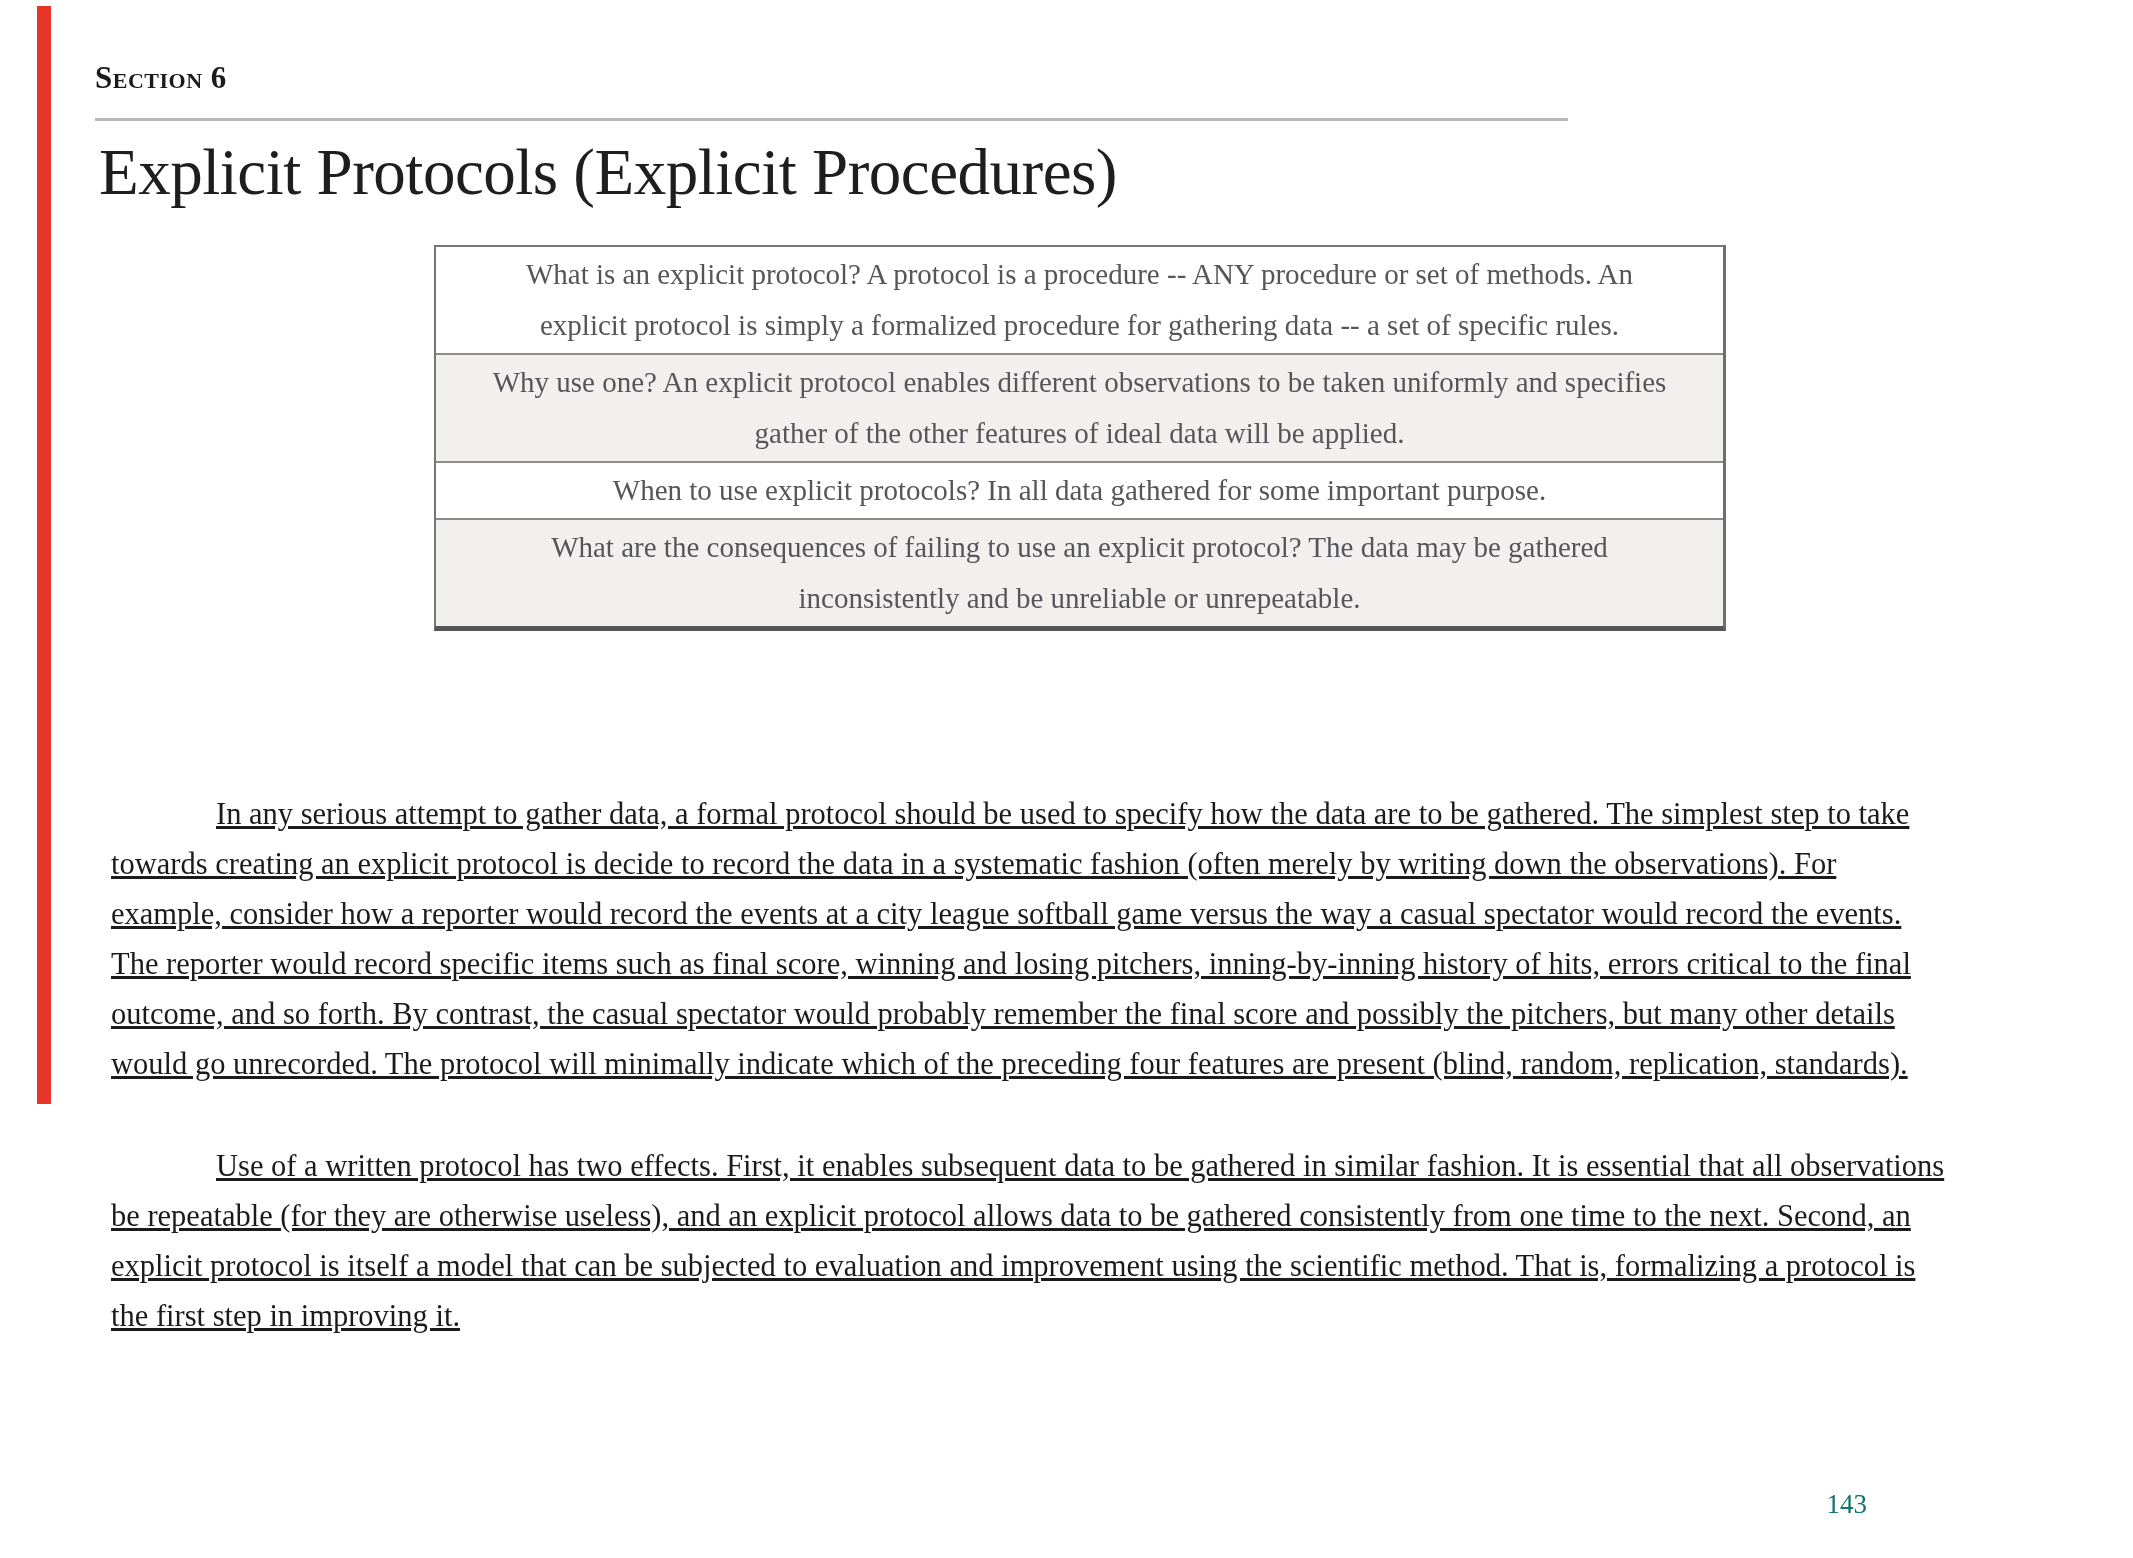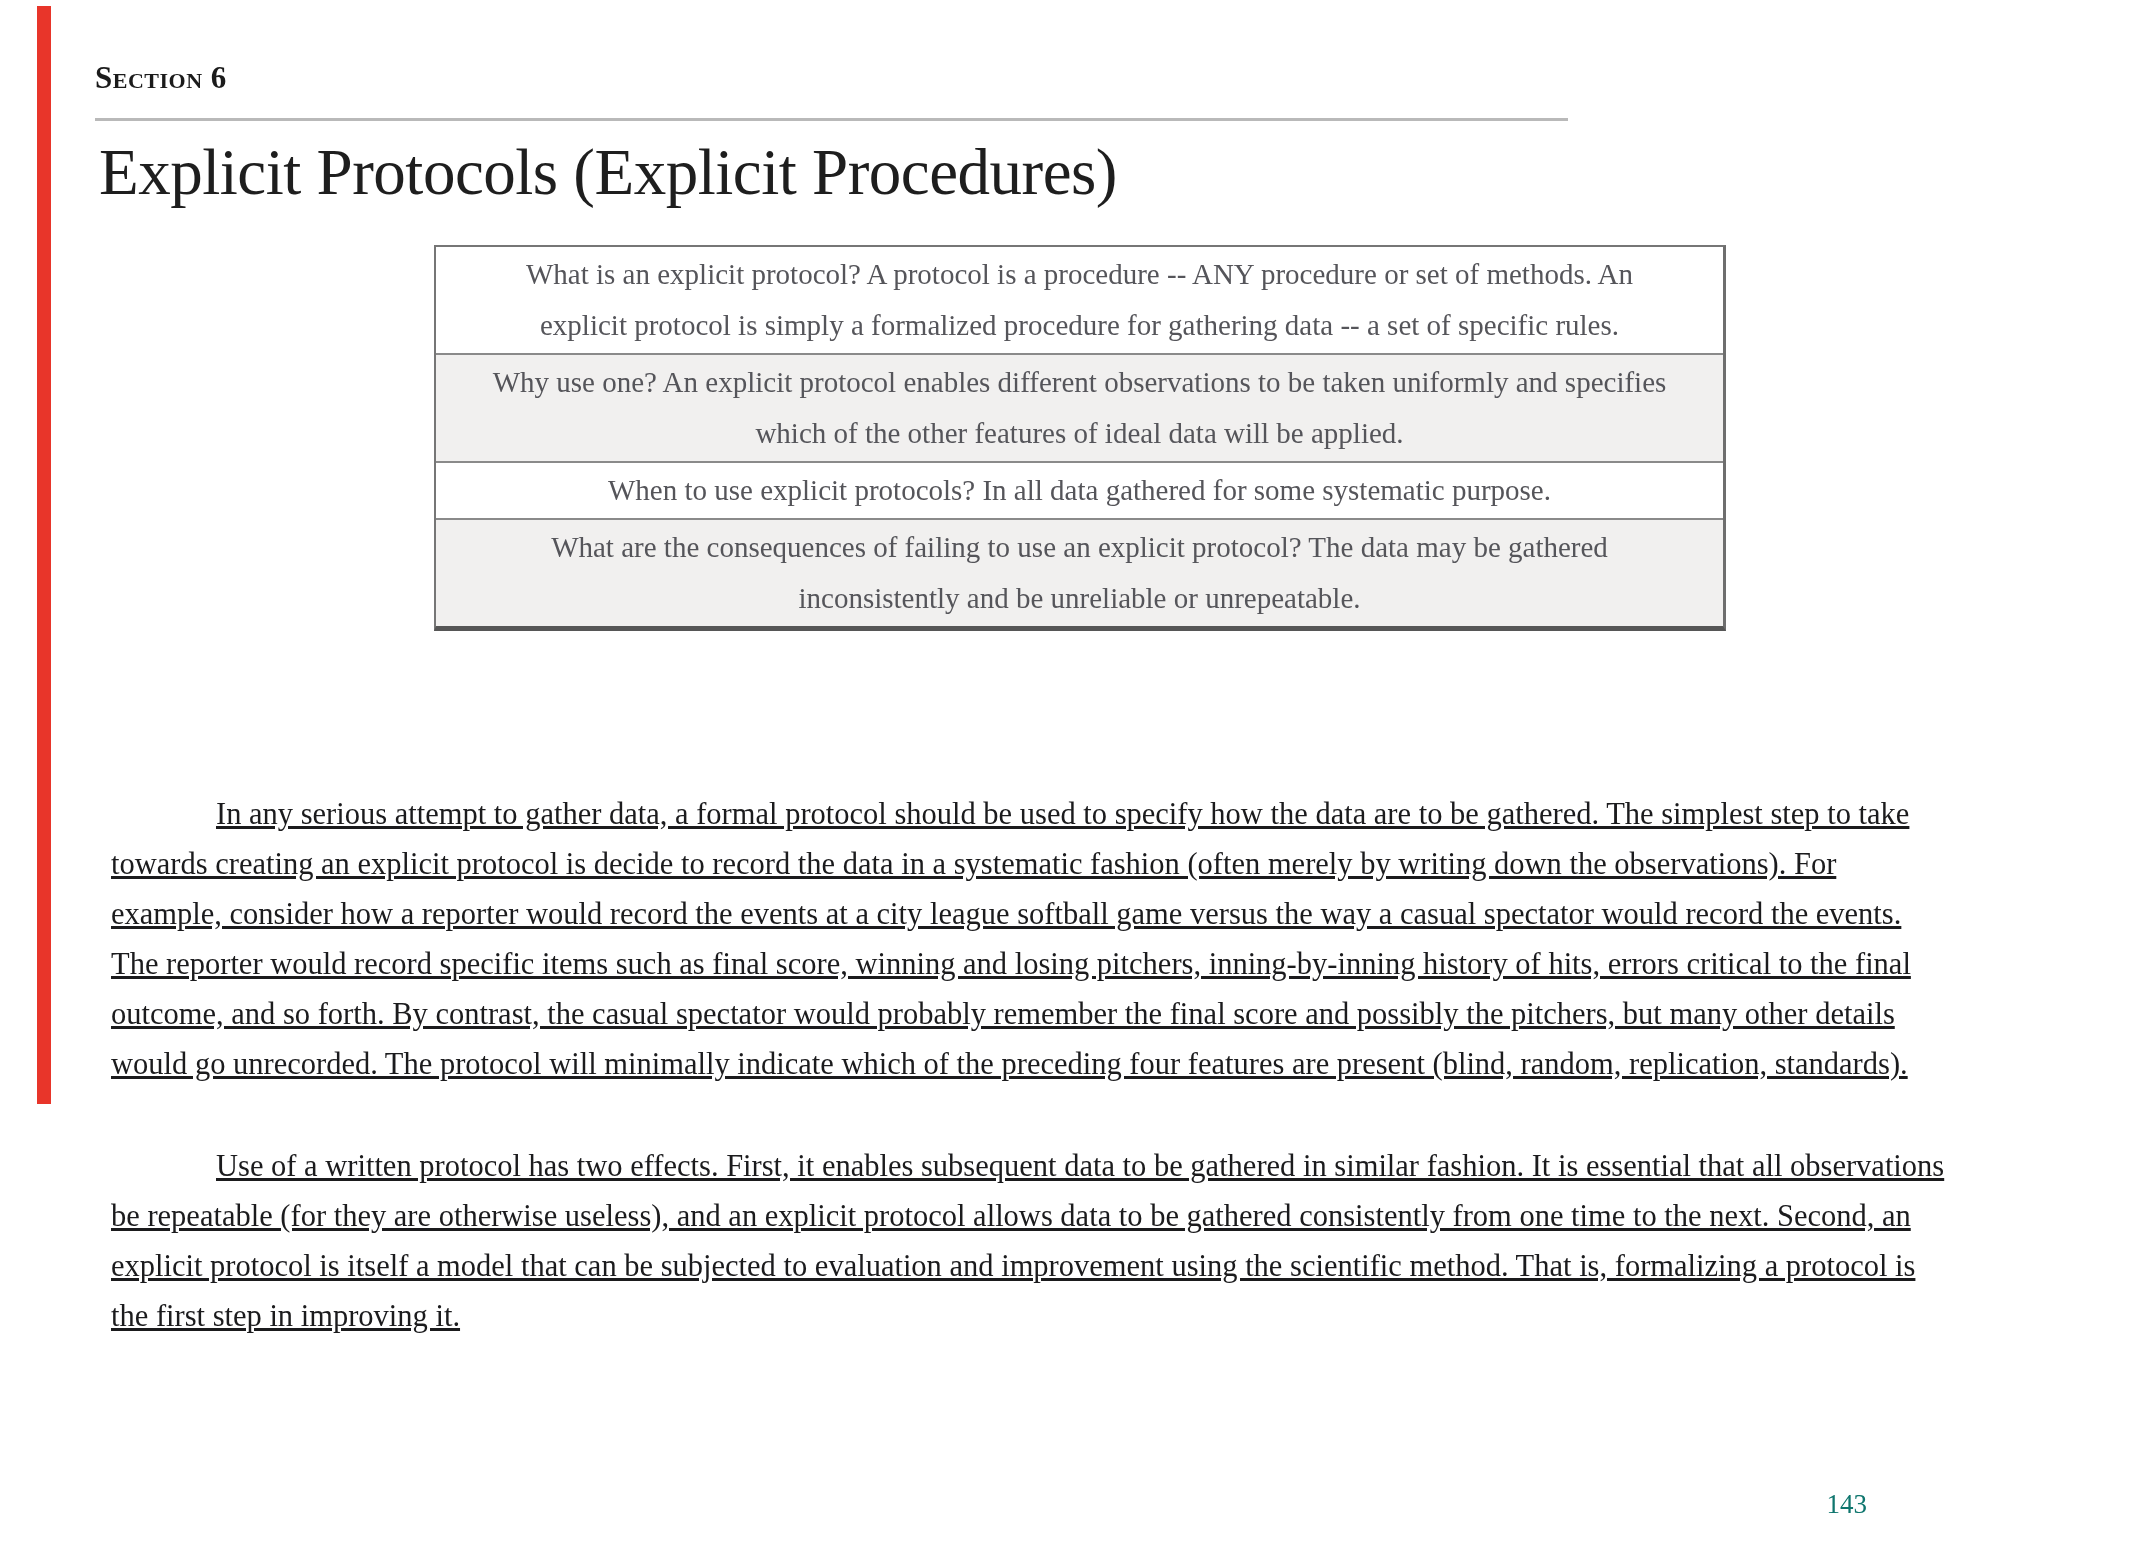--- a/index.html
+++ b/index.html
@@ -117,24 +117,24 @@
 
   <div class="section-rule"></div>
 
   <h1 class="page-title">Explicit Protocols (Explicit Procedures)</h1>
 
   <div class="qa-table">
     <div class="qa-row">
       <p>What is an explicit protocol? A protocol is a procedure -- ANY procedure or set of methods. An explicit protocol is simply a formalized procedure for gathering data -- a set of specific rules.</p>
     </div>
     <div class="qa-row shaded">
-      <p>Why use one? An explicit protocol enables different observations to be taken uniformly and specifies which of the other features of ideal data will be applied.</p>
+      <p>Why use one? An explicit protocol enables different observations to be taken uniformly and specifies gather of the other features of ideal data will be applied.</p>
     </div>
     <div class="qa-row">
-      <p>When to use explicit protocols? In all data gathered for some systematic purpose.</p>
+      <p>When to use explicit protocols? In all data gathered for some important purpose.</p>
     </div>
     <div class="qa-row shaded">
       <p>What are the consequences of failing to use an explicit protocol? The data may be gathered inconsistently and be unreliable or unrepeatable.</p>
     </div>
   </div>
 
   <div class="body-text">
     <p>In any serious attempt to gather data, a formal protocol should be used to specify how the data are to be gathered. The simplest step to take towards creating an explicit protocol is decide to record the data in a systematic fashion (often merely by writing down the observations). For example, consider how a reporter would record the events at a city league softball game versus the way a casual spectator would record the events. The reporter would record specific items such as final score, winning and losing pitchers, inning-by-inning history of hits, errors critical to the final outcome, and so forth. By contrast, the casual spectator would probably remember the final score and possibly the pitchers, but many other details would go unrecorded.  The protocol will minimally indicate which of the preceding four features are present (blind, random, replication, standards).</p>
     <p>Use of a written protocol has two effects. First, it enables subsequent data to be gathered in similar fashion. It is essential that all observations be repeatable (for they are otherwise useless), and an explicit protocol allows data to be gathered consistently from one time to the next. Second, an explicit protocol is itself a model that can be subjected to evaluation and improvement using the scientific method. That is, formalizing a protocol is the first step in improving it.</p>
   </div>

